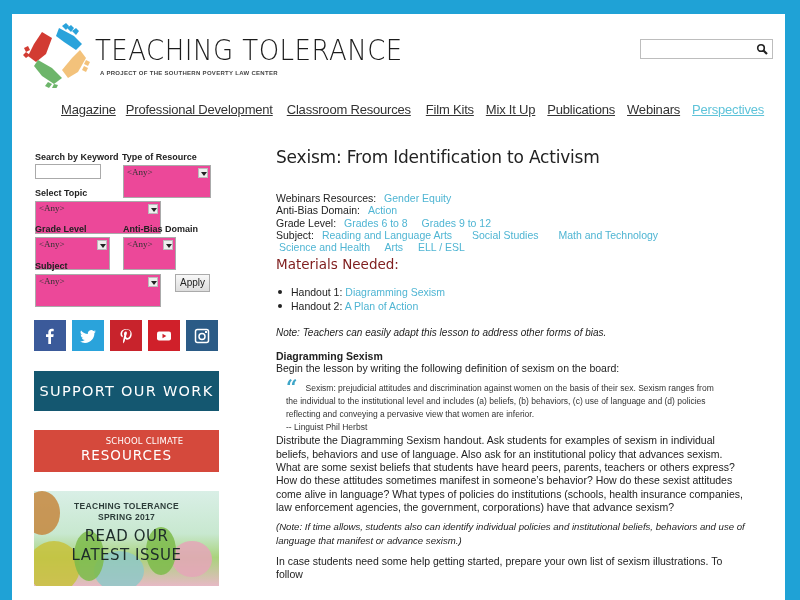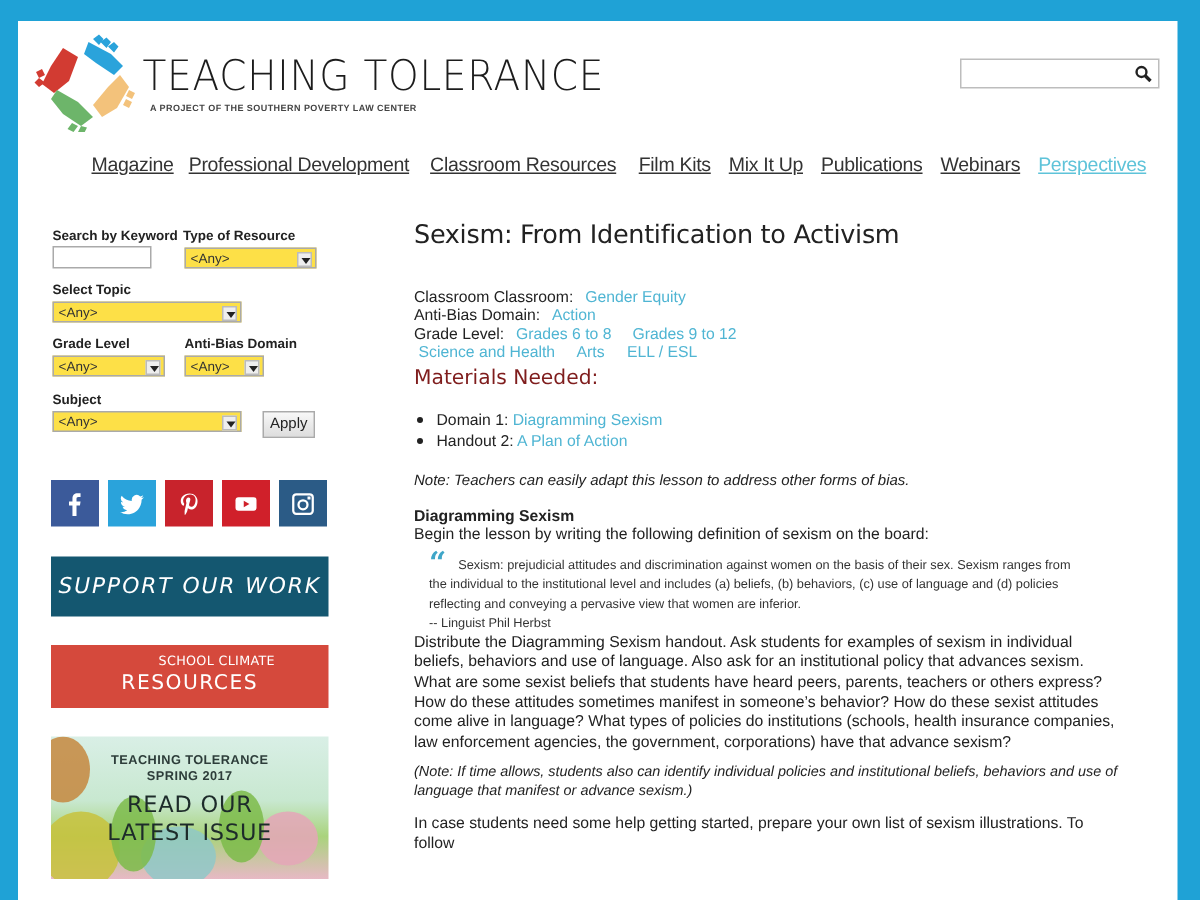--- a/index.html
+++ b/index.html
@@ -43,22 +43,22 @@
   }
   .nav-item.active { color: #5ec3d9; }
 
   
   .filters { position: absolute; left: 23px; top: 138px; width: 190px; font-size: 9.5px; }
   .flabel { position: absolute; font-weight: bold; color: #222; font-size: 9px; white-space: nowrap; }
   .ftext {
     position: absolute; height: 15px; border: 1px solid #aaa; background: #fff;
   }
   .fselect {
-    position: absolute; height: 14px; border: 1px solid #aaa; background: #fde047;
-    font-size: 9px; color: #333; padding-left: 3px; line-height: 13px;
+    position: absolute; height: 33px; border: 1px solid #aaa; background: #ec4899;
+    font-size: 9px; color: #333; padding-left: 3px; line-height: 13px; font-family: Liberation Serif, serif;
   }
   .fselect .arrow {
     position: absolute; right: 2px; top: 2px; width: 10px; height: 10px;
     border: 1px solid #bbb; background: #eee;
   }
   .fselect .arrow::after {
     content: ""; position: absolute; left: 2px; top: 3px;
     border-left: 3px solid transparent; border-right: 3px solid transparent; border-top: 4px solid #222;
   }
   .apply-btn {
@@ -71,21 +71,20 @@
   
   .social { position: absolute; left: 22px; top: 306px; display: flex; gap: 6px; }
   .soc { width: 32px; height: 31px; display: flex; align-items: center; justify-content: center; cursor: pointer; }
   .soc svg { width: 16px; height: 16px; }
 
   .support-btn {
     position: absolute; left: 22px; top: 357px; width: 185px; height: 40px;
     background: #145770; color: #fff; text-align: center; line-height: 40px;
     font-size: 14.5px; letter-spacing: 1.3px; cursor: pointer;
     font-family: "DejaVu Sans", sans-serif;
-    font-style: italic;
   }
   .climate-btn {
     position: absolute; left: 22px; top: 416px; width: 185px; height: 42px;
     background: #d5493c; color: #fff; text-align: center; cursor: pointer;
     font-family: "DejaVu Sans", sans-serif;
   }
   .climate-small { font-size: 8.5px; padding-top: 6px; letter-spacing: 0.2px; padding-left: 36px; }
   .climate-big { font-size: 13.5px; letter-spacing: 1px; margin-top: 1px; }
 
   .issue-banner {
@@ -246,44 +245,50 @@
       <div>READ OUR</div>
       <div>LATEST ISSUE</div>
     </div>
   </div>
 
   <div class="main">
     <h1 class="title">Sexism: From Identification to Activism</h1>
 
     <div class="meta">
       <div>
-        <span class="lbl">Classroom Classroom:</span>
+        <span class="lbl">Webinars Resources:</span>
         <span class="lnk">Gender Equity</span>
       </div>
       <div>
         <span class="lbl">Anti-Bias Domain:</span>
         <span class="lnk">Action</span>
       </div>
       <div>
         <span class="lbl">Grade Level:</span>
         <span class="lnk">Grades 6 to 8</span>
         <span class="lnk">Grades 9 to 12</span>
       </div>
+      <div>
+        <span class="lbl">Subject:</span>
+        <span class="lnk" style="margin-right:12px">Reading and Language Arts</span>
+        <span class="lnk" style="margin-right:12px">Social Studies</span>
+        <span class="lnk">Math and Technology</span>
+      </div>
       <div style="padding-left:0">
         <span class="lnk" style="margin-left:3px;margin-right:12px">Science and Health</span>
         <span class="lnk" style="margin-left:0;margin-right:12px">Arts</span>
         <span class="lnk" style="margin-left:0">ELL / ESL</span>
       </div>
     </div>
 
     <div class="materials">Materials Needed:</div>
 
     <ul class="handouts">
       <li>
-        <span>Domain 1:</span>
+        <span>Handout 1:</span>
         <span class="lnk">Diagramming Sexism</span>
       </li>
       <li>
         <span>Handout 2:</span>
         <span class="lnk">A Plan of Action</span>
       </li>
     </ul>
 
     <div class="note">Note: Teachers can easily adapt this lesson to address other forms of bias.</div>
 

